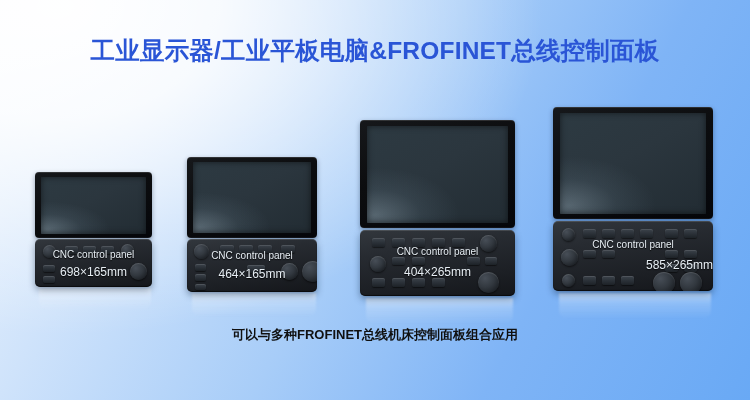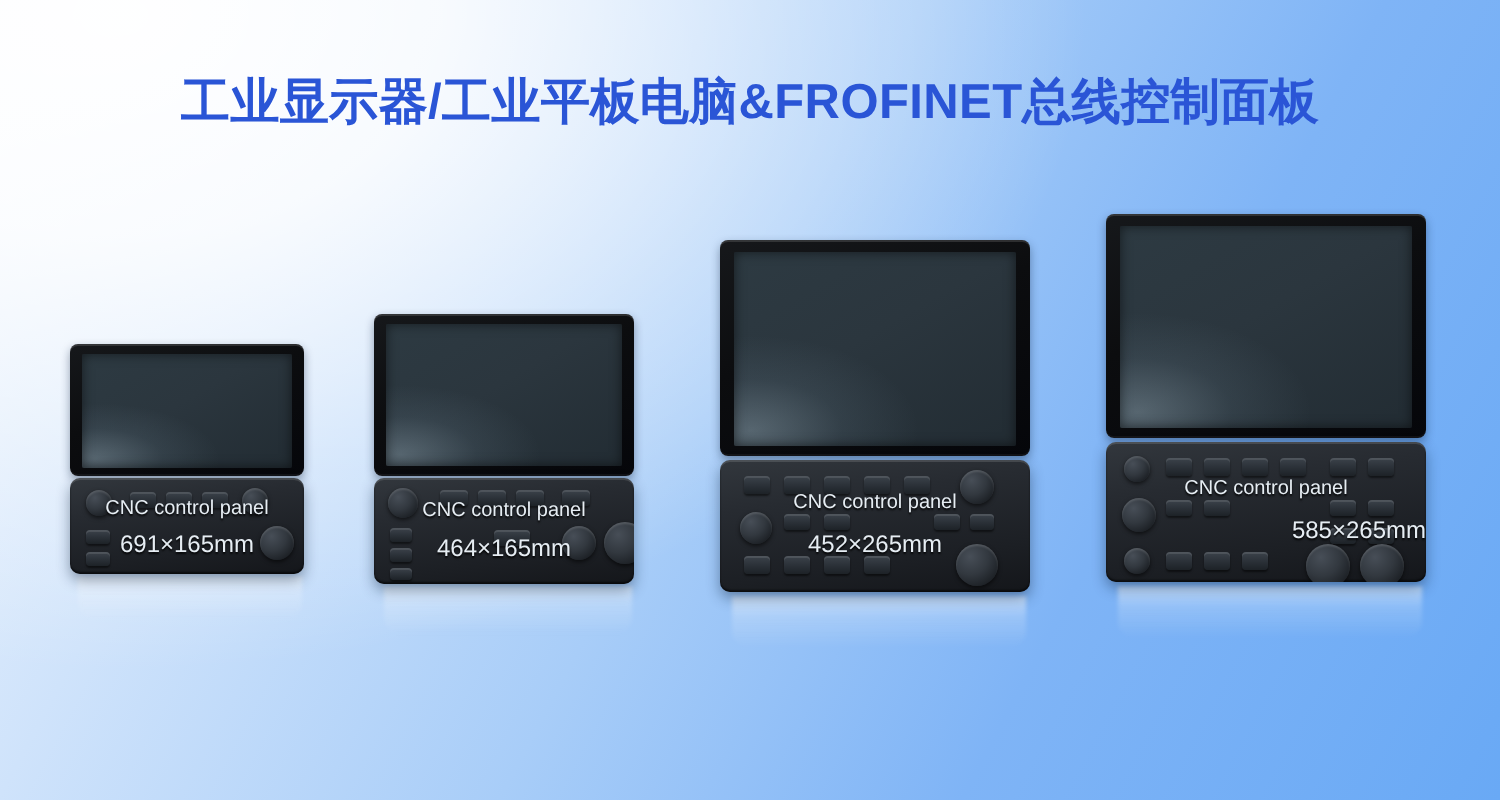--- a/index.html
+++ b/index.html
@@ -161,21 +161,21 @@
     <div class="panel">
       <div class="knob" style="left:8px;  top:6px;  width:13px; height:13px;"></div>
       <div class="key" style="left:30px; top:7px;  width:13px; height:8px;"></div>
       <div class="key" style="left:48px; top:7px;  width:13px; height:8px;"></div>
       <div class="key" style="left:66px; top:7px;  width:13px; height:8px;"></div>
       <div class="key" style="left:8px;  top:26px; width:12px; height:7px;"></div>
       <div class="key" style="left:8px;  top:37px; width:12px; height:7px;"></div>
       <div class="knob" style="left:86px; top:5px;  width:13px; height:13px;"></div>
       <div class="knob" style="left:95px; top:24px; width:17px; height:17px;"></div>
       <div class="panel-label panel-name">CNC control panel</div>
-      <div class="panel-label panel-size">691×165mm</div>
+      <div class="panel-label panel-size">698×165mm</div>
     </div>
   </div>
 
   <div class="device" id="device-2">
     <div class="reflection"></div>
     <div class="monitor">
       <div class="screen"></div>
     </div>
     <div class="panel">
       <div class="knob" style="left:7px;  top:5px;  width:15px; height:15px;"></div>
@@ -210,21 +210,21 @@
       <div class="key" style="left:107px;top:27px; width:13px; height:8px;"></div>
       <div class="key" style="left:125px;top:27px; width:12px; height:8px;"></div>
       <div class="key" style="left:12px; top:48px; width:13px; height:9px;"></div>
       <div class="key" style="left:32px; top:48px; width:13px; height:9px;"></div>
       <div class="key" style="left:52px; top:48px; width:13px; height:9px;"></div>
       <div class="key" style="left:72px; top:48px; width:13px; height:9px;"></div>
       <div class="knob" style="left:10px; top:26px; width:16px; height:16px;"></div>
       <div class="knob" style="left:120px;top:5px;  width:17px; height:17px;"></div>
       <div class="knob" style="left:118px;top:42px; width:21px; height:21px;"></div>
       <div class="panel-label panel-name">CNC control panel</div>
-      <div class="panel-label panel-size">452×265mm</div>
+      <div class="panel-label panel-size">404×265mm</div>
     </div>
   </div>
 
   <div class="device" id="device-4">
     <div class="reflection"></div>
     <div class="monitor">
       <div class="screen"></div>
     </div>
     <div class="panel">
       <div class="knob" style="left:9px;  top:7px;  width:13px; height:13px;"></div>
@@ -246,15 +246,16 @@
       <div class="key" style="left:49px; top:55px; width:13px; height:9px;"></div>
       <div class="key" style="left:68px; top:55px; width:13px; height:9px;"></div>
       <div class="knob" style="left:100px;top:51px; width:22px; height:22px;"></div>
       <div class="knob" style="left:127px;top:51px; width:22px; height:22px;"></div>
       <div class="panel-label panel-name">CNC control panel</div>
       <div class="panel-label panel-size">585×265mm</div>
     </div>
   </div>
 
   <div id="caption">
+    <div>可以与多种FROFINET总线机床控制面板组合应用</div>
   </div>
 
 </div>
 
 </body></html>

